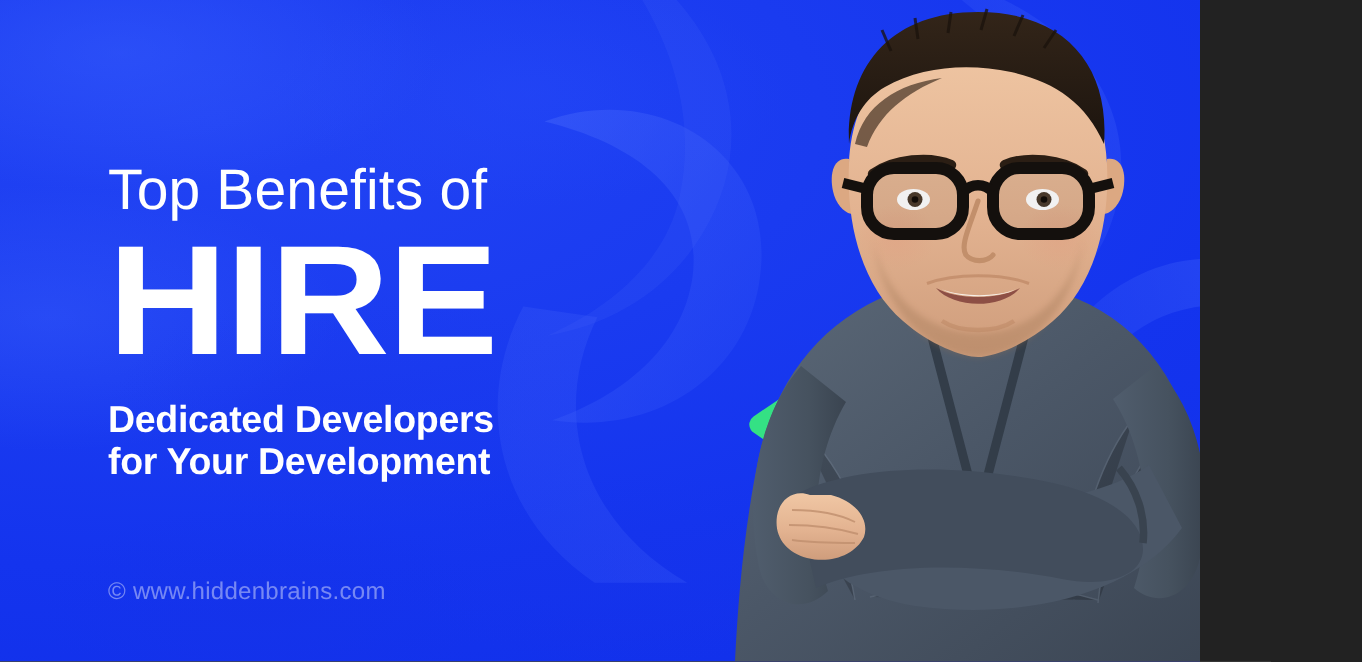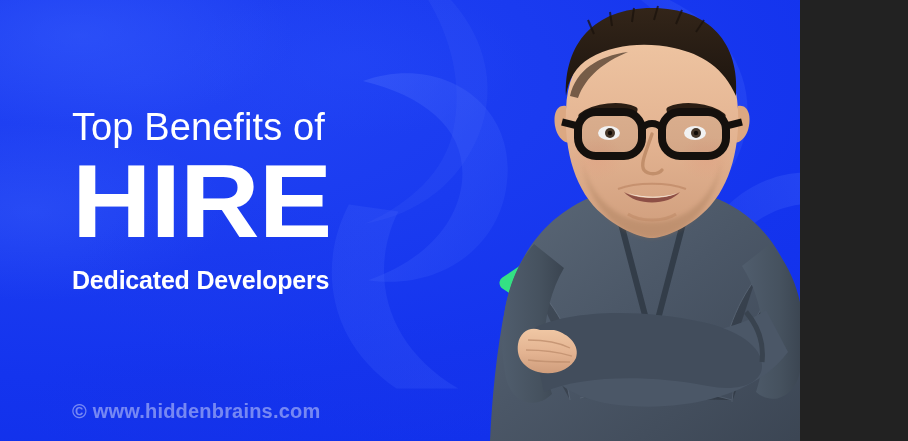--- a/index.html
+++ b/index.html
@@ -48,22 +48,22 @@
   }
   .sub{
     margin-top:14px;
     font-size:25px;line-height:1.12;font-weight:bold;color:#ffffff;
     letter-spacing:-.2px;
   }
   .sub span{display:block;white-space:nowrap;}
 
   
   .site{
-    position:absolute;left:72px;top:400px;
-    font-size:20px;font-weight:700;
+    position:absolute;left:72px;top:386px;
+    font-size:16px;font-weight:400;
     color:rgba(255,255,255,.42);
     letter-spacing:.2px;white-space:nowrap;
   }
 
   
   .bracket{position:absolute;pointer-events:none;}
   #bracket-left{left:496px;top:250px;width:58px;height:66px;}
   #bracket-right{left:782px;top:326px;width:104px;height:96px;}
 
   
@@ -110,20 +110,21 @@
 
     <path d="M512 0 C 560 54, 566 120, 532 176 C 506 220, 462 246, 414 254
              C 468 230, 504 194, 514 150 C 526 96, 512 44, 486 0 Z" fill="#4a6bfb" opacity=".16"></path>
   </svg>
 
   <div class="copy">
     <div class="kicker">Top Benefits of</div>
     <div class="hero">HIRE</div>
     <div class="sub">
       <span>Dedicated Developers</span>
+      <span>for Your Development</span>
     </div>
   </div>
 
   <div class="site">© www.hiddenbrains.com</div>
 
   <svg class="bracket" id="bracket-left" viewBox="0 0 58 66">
     <path d="M50 6 L10 33 L50 60" fill="none" stroke="#34e184" stroke-width="13" stroke-linecap="round" stroke-linejoin="round"></path>
   </svg>
 
   <svg class="bracket" id="bracket-right" viewBox="0 0 104 96">

